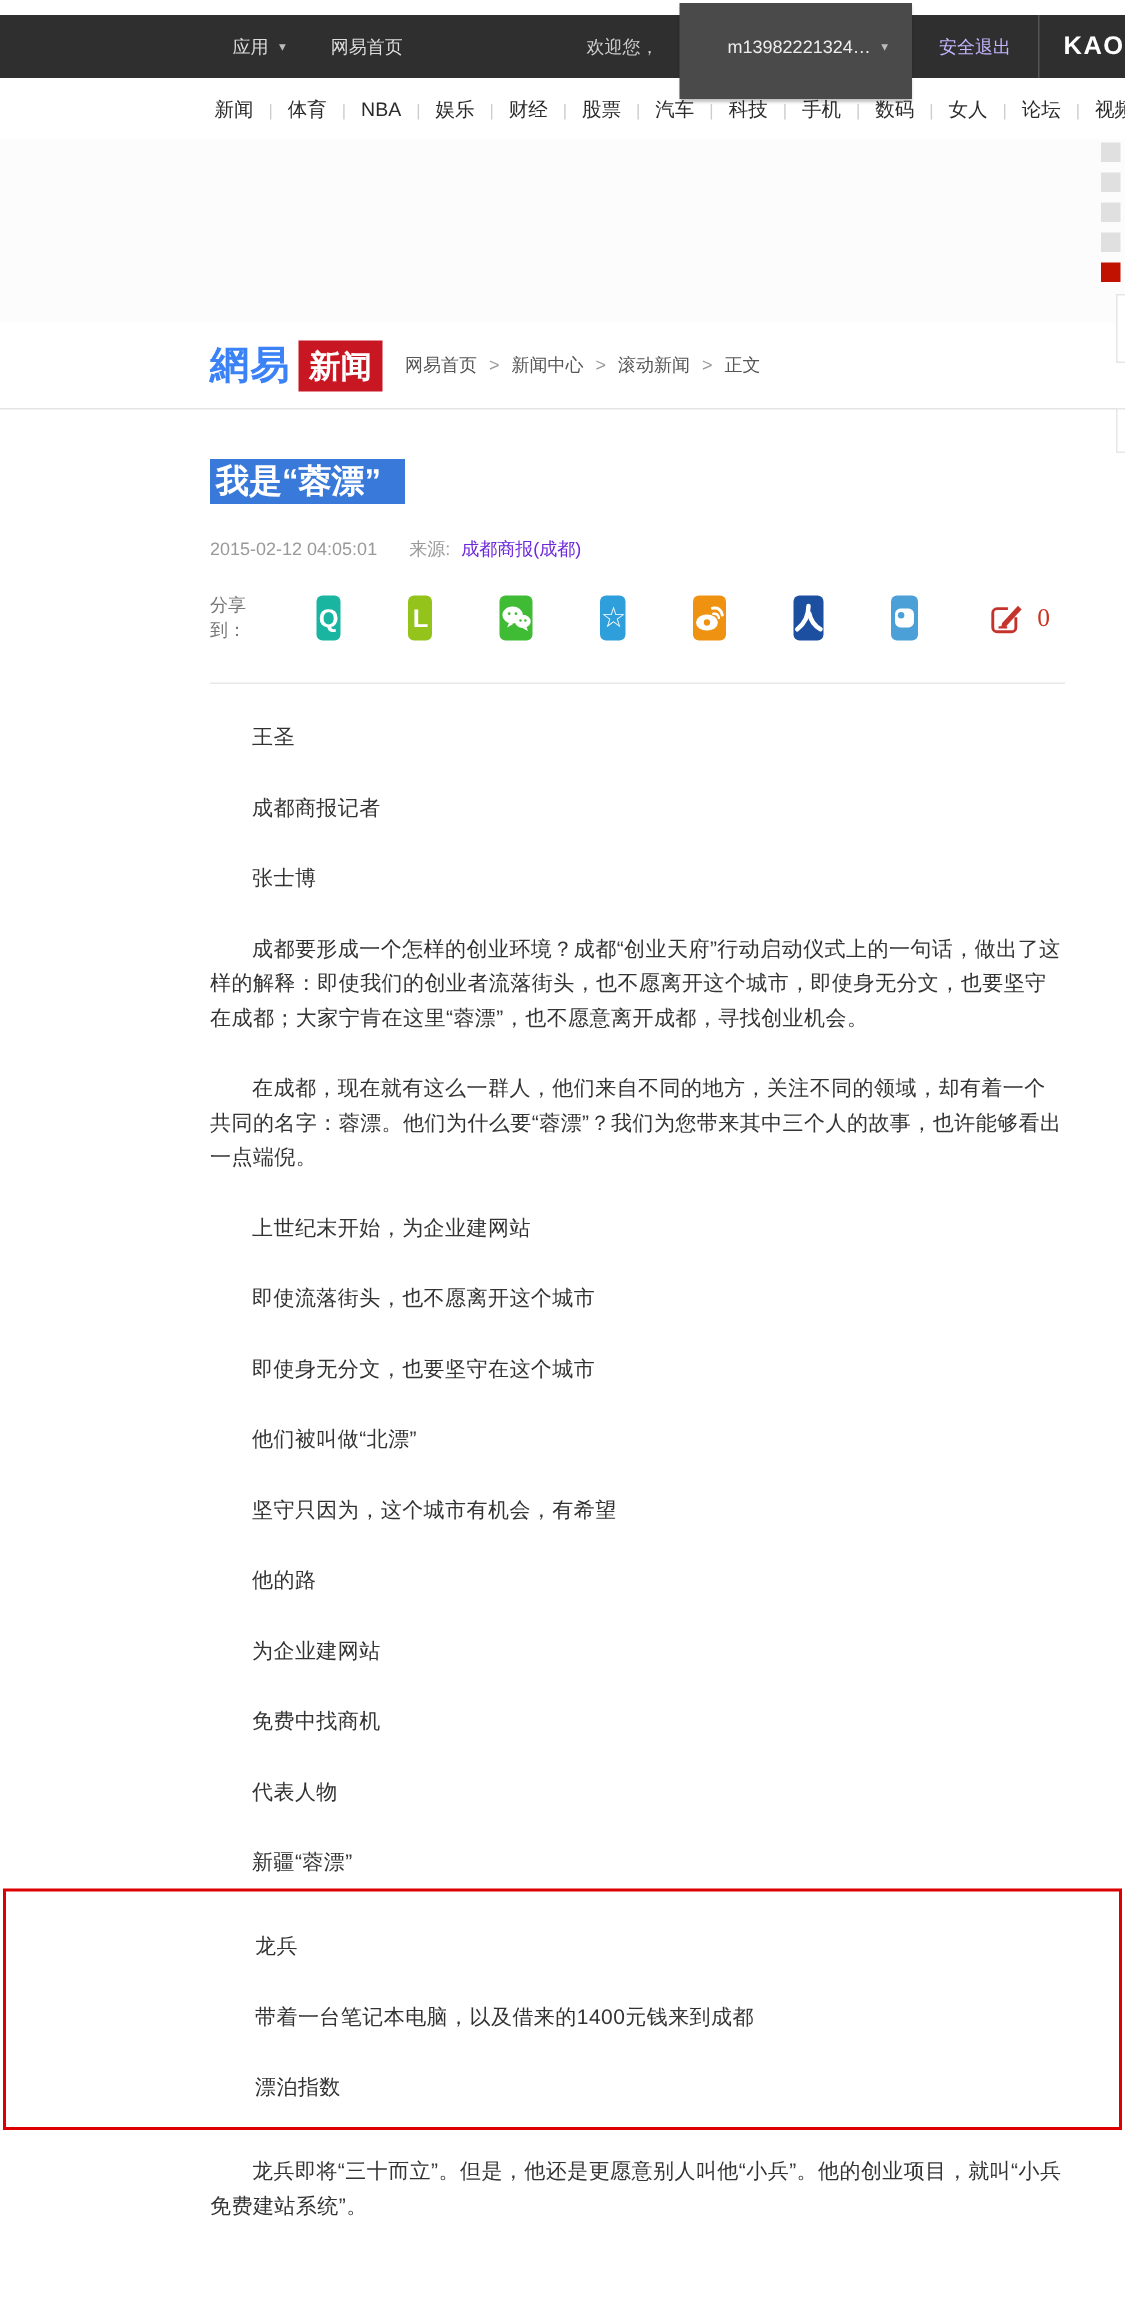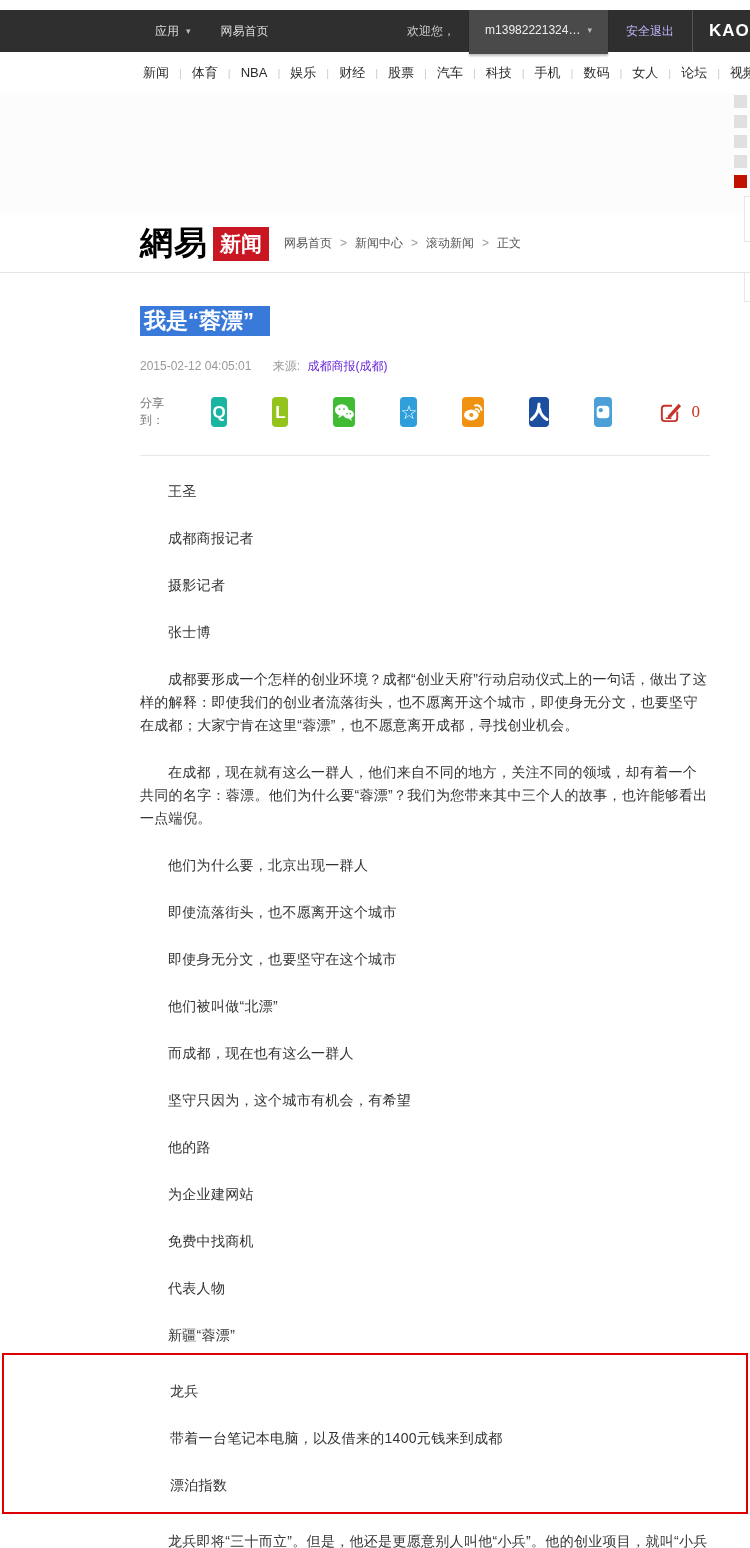--- a/index.html
+++ b/index.html
@@ -15,22 +15,22 @@
   .topbar {
     height:42px; background:#2f2f2f; color:#ddd; font-size:12px;
     display:flex; align-items:center; padding-left:155px; position:relative;
   }
   .topbar-item { display:flex; align-items:center; cursor:pointer; white-space:nowrap; }
   .apps { margin-right:30px; }
   .caret { font-size:9px; margin-left:7px; color:#bbb; }
   .top-right { margin-left:auto; display:flex; align-items:center; }
   .welcome { margin-right:14px; color:#ccc; cursor:default;text-align:right; }
   .account {
-    background:#4a4a4a; height:44px; align-self:flex-start; margin-bottom:-5px;
-    display:flex; align-items:center; padding:0 16px 5px 16px; min-width:118px;
+    background:#4a4a4a; height:64px; align-self:flex-start; margin-bottom:-5px;
+    display:flex; align-items:center; padding:0 16px 5px 32px; min-width:118px;
     box-shadow:0 2px 2px rgba(0,0,0,.25); color:#eee;
   }
   .logout { margin:0 18px; color:#c4b5fd; }
   .brand {
     border-left:1px solid #555; height:42px; display:flex; align-items:center;
     padding-left:16px; font-size:17px; font-weight:bold; color:#fff;
     letter-spacing:1px; width:58px; overflow:hidden; flex-shrink:0;
   }
 
   
@@ -48,21 +48,21 @@
   .edge-frag { position:absolute; right:-2px; background:#fff; border:1px solid #e6e6e6; width:8px; }
   .edge-frag.f1 { top:196px; height:46px; }
   .edge-frag.f2 { top:272px; height:30px; }
 
   
   .logo-band {
     height:58px; background:#fff; border-bottom:1px solid #e4e4e4;
     display:flex; align-items:center; padding-left:140px;
   }
   .logo { display:flex; align-items:center; cursor:pointer; }
-  .logo-cn { color:#000000; font-size:33px; font-weight:900; letter-spacing:1px; }
+  .logo-cn { color:#3b82f6; font-size:26px; font-weight:900; letter-spacing:1px; }
   .logo-box { background:#c81623; color:#fff; font-size:21px; font-weight:bold; padding:3px 7px; margin-left:5px; }
   .breadcrumb { margin-left:15px; font-size:12px; color:#555; display:flex; align-items:center; }
   .crumb { cursor:pointer; }
   .crumb + .crumb::before { content:">"; color:#999; margin:0 8px; cursor:default; }
 
   
   .content { padding:0 40px 30px 140px; }
   .title-wrap { margin-top:33px; }
   .title-hl {
     display:inline-block; background:#3879d9; color:#fff;
@@ -236,29 +236,27 @@
       <span class="comment-count">0</span>
     </div>
   </div>
 
   <div class="body-divider"></div>
 
   <div class="article-body">
     <div>
         <p>王圣</p>
         <p>成都商报记者</p>
-        <p>摄影记者</p>
         <p>张士博</p>
         <p>成都要形成一个怎样的创业环境？成都“创业天府”行动启动仪式上的一句话，做出了这样的解释：即使我们的创业者流落街头，也不愿离开这个城市，即使身无分文，也要坚守在成都；大家宁肯在这里“蓉漂”，也不愿意离开成都，寻找创业机会。</p>
         <p>在成都，现在就有这么一群人，他们来自不同的地方，关注不同的领域，却有着一个共同的名字：蓉漂。他们为什么要“蓉漂”？我们为您带来其中三个人的故事，也许能够看出一点端倪。</p>
-        <p>他们为什么要，北京出现一群人</p>
+        <p>上世纪末开始，为企业建网站</p>
         <p>即使流落街头，也不愿离开这个城市</p>
         <p>即使身无分文，也要坚守在这个城市</p>
         <p>他们被叫做“北漂”</p>
-        <p>而成都，现在也有这么一群人</p>
         <p>坚守只因为，这个城市有机会，有希望</p>
         <p>他的路</p>
         <p>为企业建网站</p>
         <p>免费中找商机</p>
         <p>代表人物</p>
         <p>新疆“蓉漂”</p>
       </div>
 
     <div class="red-box">
         <p>龙兵</p>

